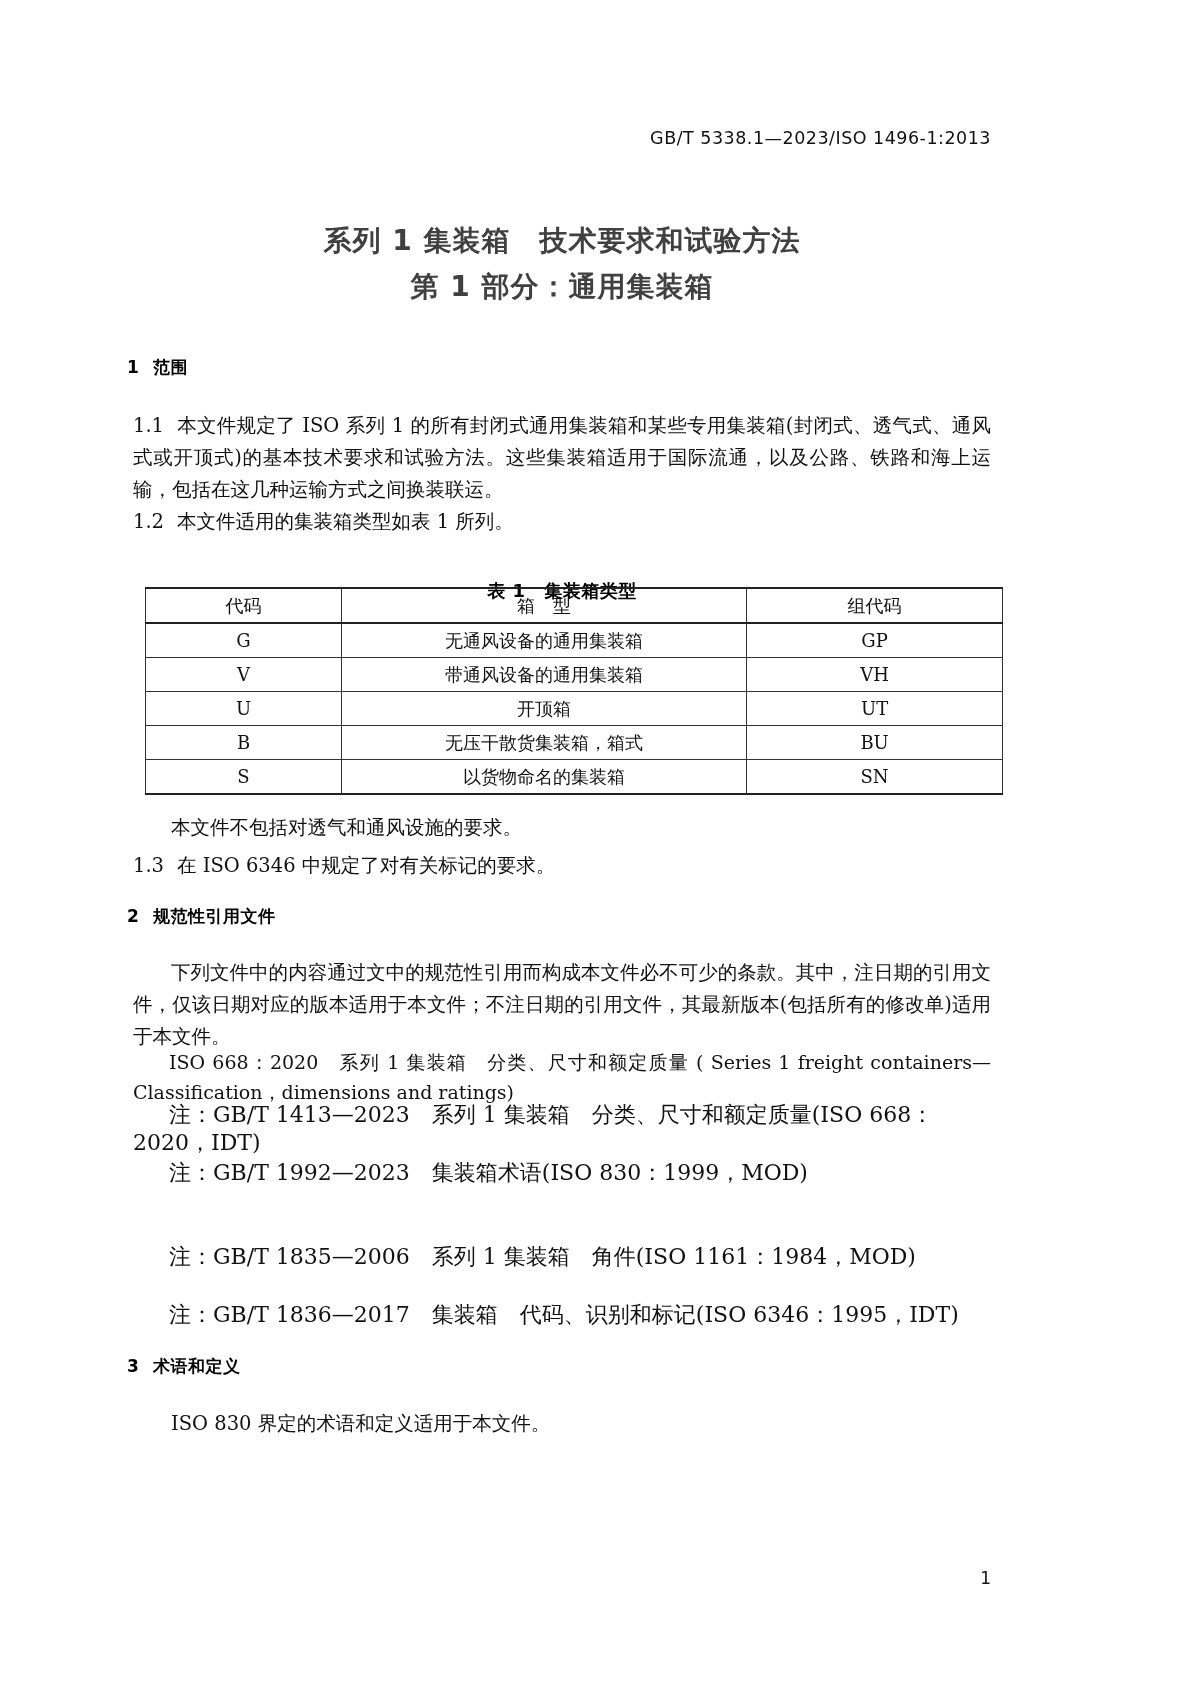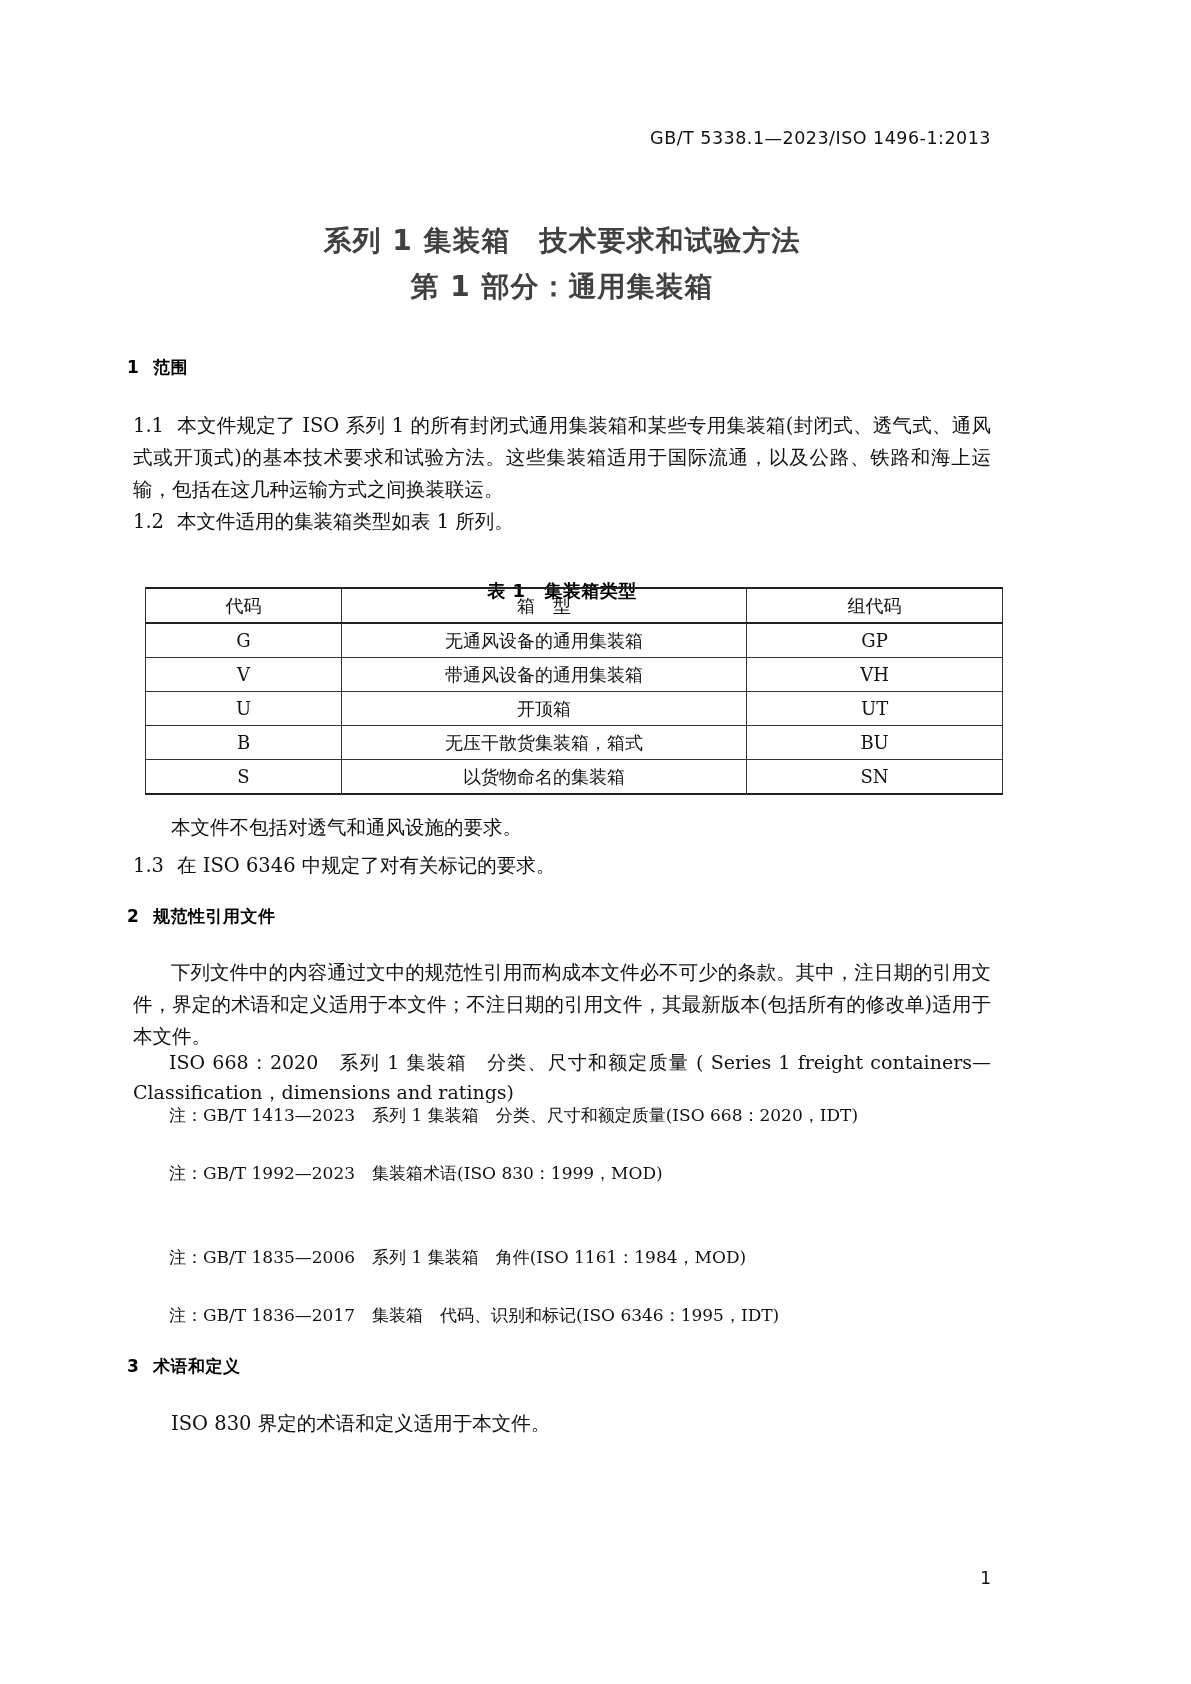--- a/index.html
+++ b/index.html
@@ -136,21 +136,21 @@
     line-height: 30px;
     text-align: justify;
     text-justify: inter-ideograph;
     color: #111;
   }
   .ref.ind { text-indent: 36px; }
   .note {
     position: absolute;
     left: 133px;
     width: 858px;
-    font-size: 17px;
+    font-size: 22px;
     line-height: 28px;
     text-indent: 36px;
     color: #111;
   }
 
   
   .page-no {
     position: absolute;
     left: 133px;
     top: 1568px;
@@ -227,21 +227,21 @@
   <div class="para indent" style="top:812px;">本文件不包括对透气和通风设施的要求。</div>
 
   <div class="para" style="top:850px;">
     <span class="lead">1.3</span><span>在 ISO 6346 中规定了对有关标记的要求。</span>
   </div>
 
   <div class="clause-h" style="top:905px;">
     <span class="num">2</span><span>规范性引用文件</span>
   </div>
 
-  <div class="para indent" style="top:957px;">下列文件中的内容通过文中的规范性引用而构成本文件必不可少的条款。其中，注日期的引用文件，界定的术语和定义适用于本文件；不注日期的引用文件，其最新版本(包括所有的修改单)适用于本文件。</div>
+  <div class="para indent" style="top:957px;">下列文件中的内容通过文中的规范性引用而构成本文件必不可少的条款。其中，注日期的引用文件，仅该日期对应的版本适用于本文件；不注日期的引用文件，其最新版本(包括所有的修改单)适用于本文件。</div>
 
   <div class="ref ind" style="top:1047px;">ISO 668：2020　系列 1 集装箱　分类、尺寸和额定质量 ( Series 1 freight containers—Classification，dimensions and ratings)</div>
   <div class="note" style="top:1101px;">注：GB/T 1413—2023　系列 1 集装箱　分类、尺寸和额定质量(ISO 668：2020，IDT)</div>
 
   <div class="note" style="top:1159px;">注：GB/T 1992—2023　集装箱术语(ISO 830：1999，MOD)</div>
 
   <div class="note" style="top:1243px;">注：GB/T 1835—2006　系列 1 集装箱　角件(ISO 1161：1984，MOD)</div>
 
   <div class="note" style="top:1301px;">注：GB/T 1836—2017　集装箱　代码、识别和标记(ISO 6346：1995，IDT)</div>
 

